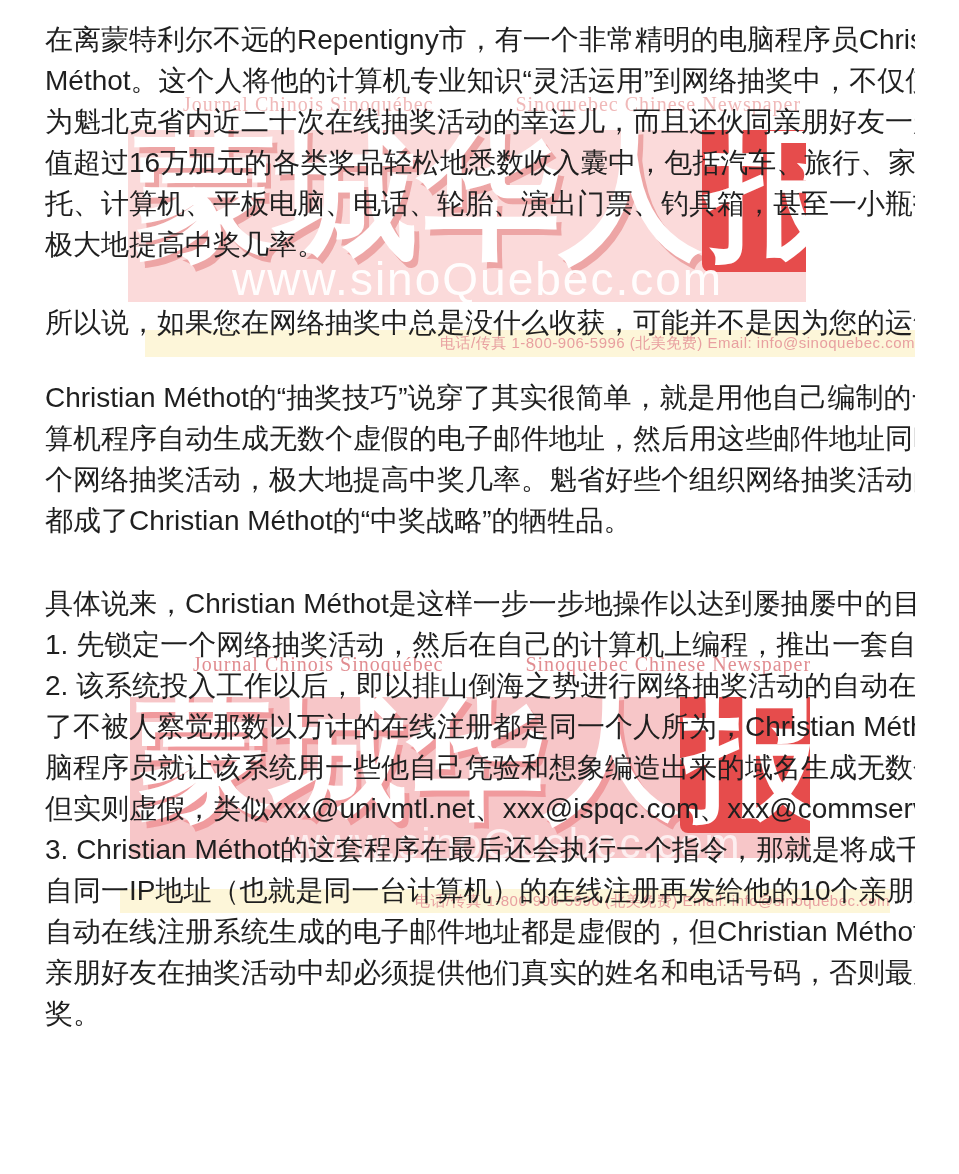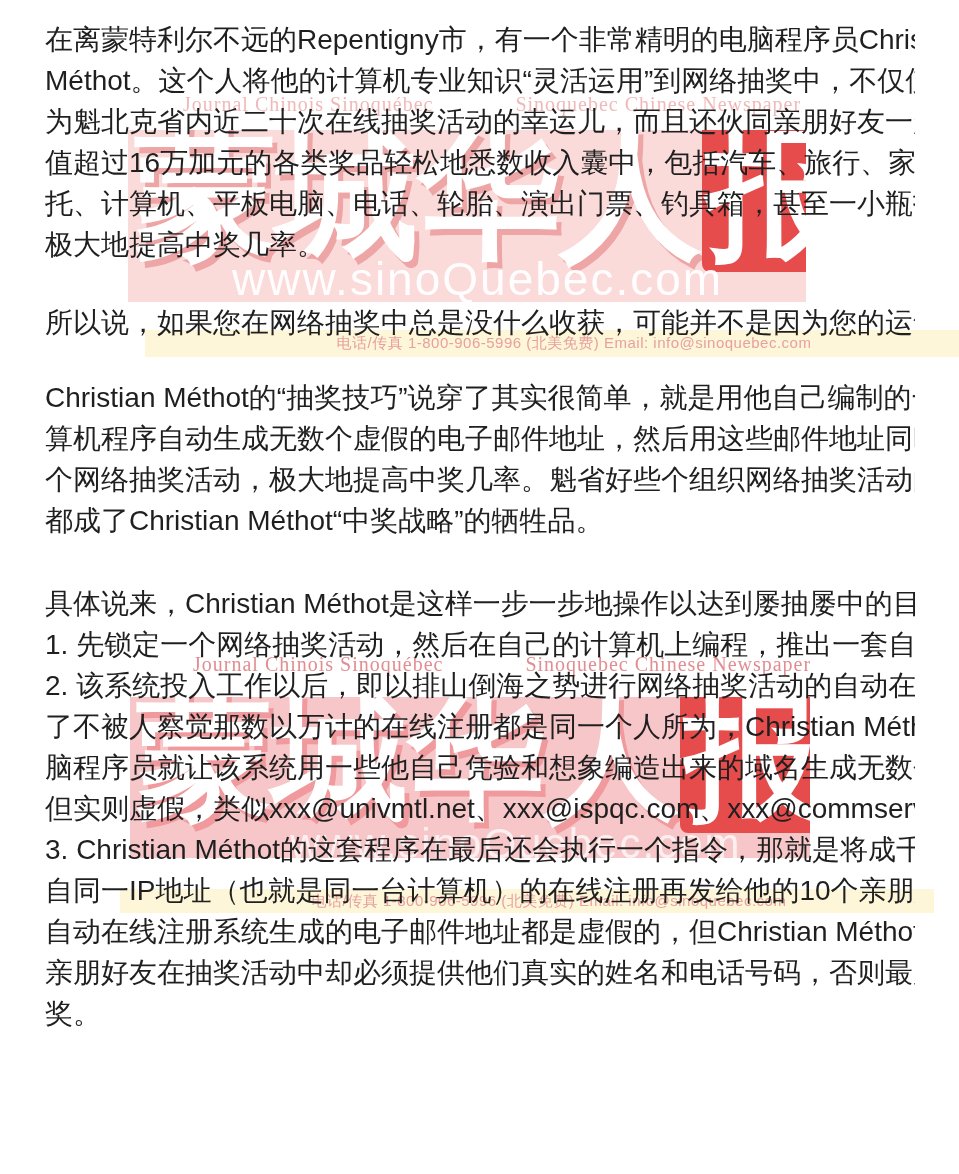--- a/index.html
+++ b/index.html
@@ -75,22 +75,21 @@
     font-size:42px;
     color:rgba(255,255,255,0.72);
   }
 
   .wm-band{
     position:absolute;
     z-index:1;
     background:#fdf6d9;
     display:flex;
     align-items:center;
-    justify-content:center;
-    padding-left:44px;
+    justify-content:flex-end;
   }
   .wm-band.band1{left:145px;top:330px;width:770px;height:27px;}
   .wm-band.band2{left:120px;top:889px;width:770px;height:24px;}
   .wm-contact{
     font-size:15px;
     color:#e8a0a0;
     white-space:nowrap;
     letter-spacing:0.5px;
   }
 
@@ -176,21 +175,21 @@
         <div class="line">托、计算机、平板电脑、电话、轮胎、演出门票、钓具箱，甚至一小瓶指甲油，都</div>
         <div class="line last">极大地提高中奖几率。</div>
       </div>
     <div class="tblock p2">
         <div class="line">所以说，如果您在网络抽奖中总是没什么收获，可能并不是因为您的运气太差，而</div>
       </div>
     <div class="tblock p3">
         <div class="line">Christian  Méthot的“抽奖技巧”说穿了其实很简单，就是用他自己编制的一套计</div>
         <div class="line">算机程序自动生成无数个虚假的电子邮件地址，然后用这些邮件地址同时参加某一</div>
         <div class="line">个网络抽奖活动，极大地提高中奖几率。魁省好些个组织网络抽奖活动的大型企业</div>
-        <div class="line last">都成了Christian Méthot“中奖战略”的牺牲品。</div>
+        <div class="line last">都成了Christian Méthot的“中奖战略”的牺牲品。</div>
       </div>
     <div class="tblock p4">
         <div class="line last">具体说来，Christian Méthot是这样一步一步地操作以达到屡抽屡中的目的：</div>
       </div>
     <div class="tblock">
         <div class="line">1.  先锁定一个网络抽奖活动，然后在自己的计算机上编程，推出一套自动在线注册</div>
       </div>
     <div class="tblock">
         <div class="line">2.  该系统投入工作以后，即以排山倒海之势进行网络抽奖活动的自动在线注册。为</div>
         <div class="line">了不被人察觉那数以万计的在线注册都是同一个人所为，Christian  Méthot这个电</div>

